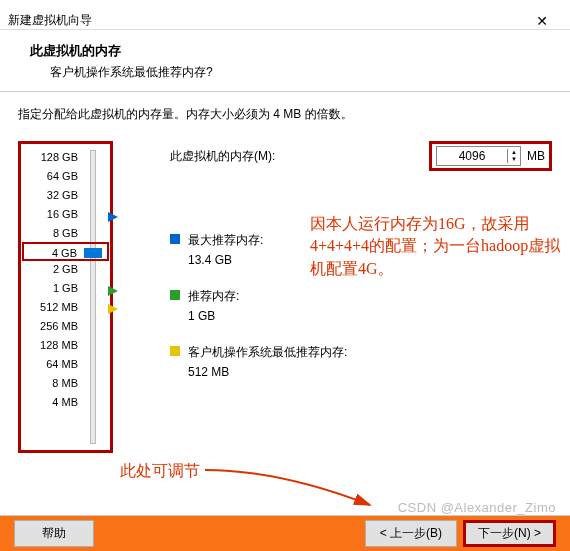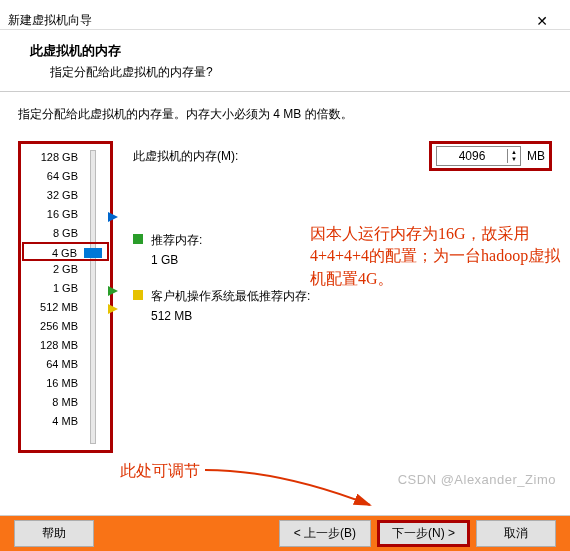--- a/index.html
+++ b/index.html
@@ -23,62 +23,62 @@
 .ticks { list-style: none; font-size: 11px; }
 .ticks li { height: 19px; line-height: 19px; text-align: right; padding-right: 30px; position: relative; }
 .ticks li.marked { border: 2px solid #a00; margin: -1px; }
 .track { position: absolute; right: 14px; top: 6px; bottom: 6px; width: 6px; background: #e8e8e8; border: 1px solid #bbb; }
 .marker { position: absolute; right: 2px; width: 10px; height: 10px; }
 .m-blue { border-left: 10px solid #0066cc; border-top: 5px solid transparent; border-bottom: 5px solid transparent; width:0; height:0; }
 .m-green { border-left: 10px solid #2a9d2a; border-top: 5px solid transparent; border-bottom: 5px solid transparent; width:0; height:0; }
 .m-yellow { border-left: 10px solid #e6c200; border-top: 5px solid transparent; border-bottom: 5px solid transparent; width:0; height:0; }
 .thumb { position: absolute; right: 8px; width: 18px; height: 10px; background: #0078d7; }
 
-.right-col { flex: 1; position: relative; }
+.right-col { flex: 1; position: relative; margin-left: 37px; }
 .mem-row { display: flex; align-items: center; font-size: 12px; margin-bottom: 20px; }
 .mem-label { flex: 1; }
 .mem-input-wrap { border: 3px solid #a00; padding: 2px 4px; display: flex; align-items: center; }
 .mem-input { display: flex; align-items: center; border: 1px solid #888; background: #fff; }
 .mem-input input { width: 70px; border: none; text-align: center; padding: 2px 4px; font-size: 12px; outline: none; }
 .spinner { display: flex; flex-direction: column; border-left: 1px solid #888; }
 .spinner span { font-size: 6px; line-height: 7px; padding: 0 3px; cursor: pointer; }
 .unit { margin-left: 6px; font-size: 12px; }
 
 .rec { font-size: 12px; margin-bottom: 18px; display: flex; align-items: flex-start; gap: 8px; }
 .sq { width: 10px; height: 10px; margin-top: 3px; flex-shrink: 0; }
 .sq-blue { background: #0066cc; }
 .sq-green { background: #2a9d2a; }
 .sq-yellow { background: #e6c200; }
 .rec-text { line-height: 1.5; }
 .rec-val { margin-top: 2px; }
 
 .annot { position: absolute; color: #d30; font-size: 16px; line-height: 1.4; font-family: SimSun, serif; }
-.annot1 { left: 310px; top: 223px; width: 260px; }
+.annot1 { left: 310px; top: 213px; width: 260px; }
 .annot2 { left: 120px; top: 460px; }
 
 .arrow-svg { position: absolute; pointer-events: none; }
 
 .footer { position: absolute; bottom: 0; left: 0; right: 0; height: 36px; border-top: 1px solid #ccc; background: #f97316; display: flex; align-items: center; padding: 0 14px; gap: 6px; }
 .footer .spacer { flex: 1; }
 .btn { font-size: 12px; padding: 4px 14px; background: #e1e1e1; border: 1px solid #adadad; min-width: 80px; text-align: center; }
 .btn.primary { border: 3px solid #a00; padding: 2px 12px; }
 
-.watermark { position: absolute; right: 14px; bottom: 64px; font-size: 13px; color: rgba(120,120,120,0.5); letter-spacing: 0.5px; }
+.watermark { position: absolute; right: 14px; bottom: 36px; font-size: 13px; color: rgba(120,120,120,0.5); letter-spacing: 0.5px; }
 </style>
 </head>
 <body>
 
 <div class="titlebar">
   <span class="title">新建虚拟机向导</span>
   <span class="close">✕</span>
 </div>
 
 <div class="header">
   <h1>此虚拟机的内存</h1>
-  <p>指定分配给此虚拟机的内存量?</p>
+  <p>客户机操作系统最低推荐内存?</p>
 </div>
 
 <div class="content">
   <p class="instruction">指定分配给此虚拟机的内存量。内存大小必须为 4 MB 的倍数。</p>
 
   <div class="main-area">
     <div class="slider-col">
       <div class="slider-box">
         <div class="track"></div>
         <ul class="ticks">
@@ -87,21 +87,20 @@
           <li>32 GB</li>
           <li>16 GB</li>
           <li>8 GB</li>
           <li class="marked">4 GB</li>
           <li>2 GB</li>
           <li>1 GB</li>
           <li>512 MB</li>
           <li>256 MB</li>
           <li>128 MB</li>
           <li>64 MB</li>
-          <li>16 MB</li>
           <li>8 MB</li>
           <li>4 MB</li>
         </ul>
         <div class="marker m-blue" style="top:68px; right:-8px"></div>
         <div class="thumb" style="top:104px"></div>
         <div class="marker m-green" style="top:142px; right:-8px"></div>
         <div class="marker m-yellow" style="top:160px; right:-8px"></div>
       </div>
     </div>
 
@@ -115,20 +114,27 @@
               <span>▲</span>
               <span>▼</span>
             </div>
           </div>
           <span class="unit">MB</span>
         </div>
       </div>
 
       <div style="height:40px"></div>
 
+      <div class="rec">
+        <div class="sq sq-blue"></div>
+        <div class="rec-text">
+          <div>最大推荐内存:</div>
+          <div class="rec-val">13.4 GB</div>
+        </div>
+      </div>
 
       <div class="rec">
         <div class="sq sq-green"></div>
         <div class="rec-text">
           <div>推荐内存:</div>
           <div class="rec-val">1 GB</div>
         </div>
       </div>
 
       <div class="rec">
@@ -154,14 +160,13 @@
   <path d="M5,10 Q80,10 170,45" stroke="#d30" stroke-width="2" fill="none" marker-end="url(#ah)"></path>
 </svg>
 
 <div class="watermark">CSDN @Alexander_Zimo</div>
 
 <div class="footer">
   <button class="btn">帮助</button>
   <div class="spacer"></div>
   <button class="btn">&lt; 上一步(B)</button>
   <button class="btn primary">下一步(N) &gt;</button>
-  <button class="btn">取消</button>
 </div>
 
 </body></html>

